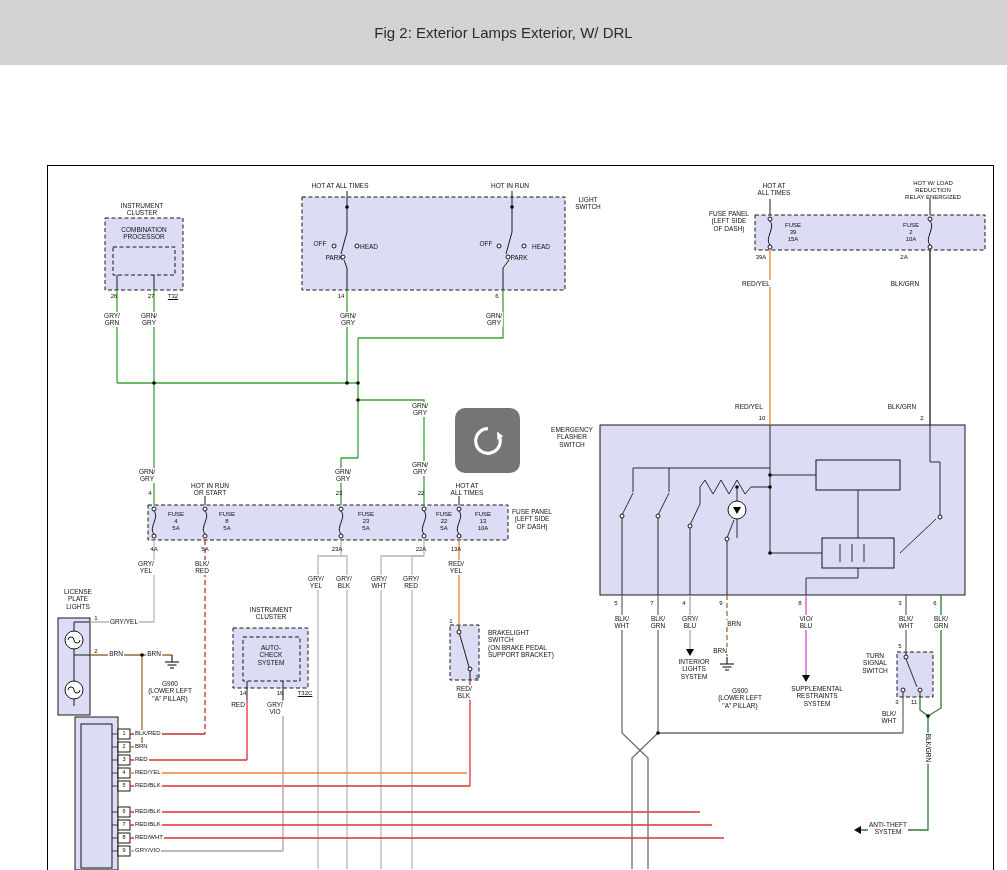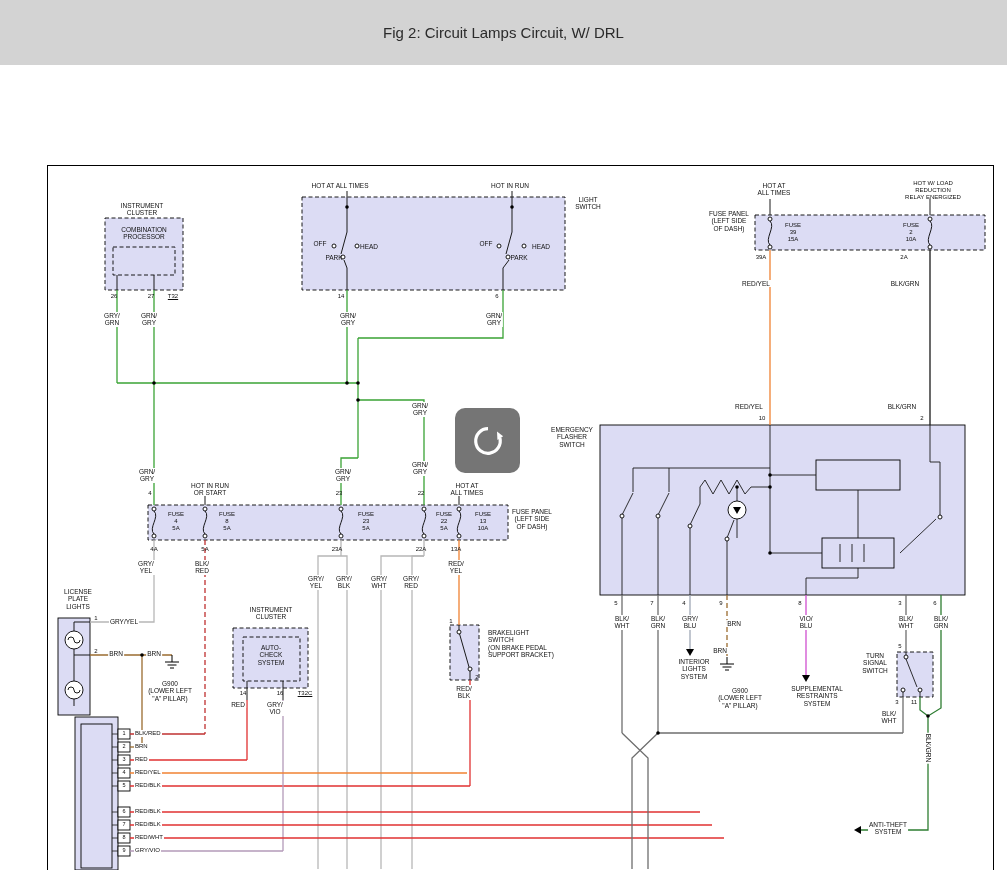--- a/index.html
+++ b/index.html
@@ -18,21 +18,21 @@
   .lbl.u{text-decoration:underline}
   .lbl.rot{transform:translate(-50%,-50%) rotate(90deg);white-space:nowrap}
   .spinner{position:absolute;left:455px;top:408px;width:65px;height:65px;
            background:rgba(106,106,106,.93);border-radius:10px;
            display:flex;align-items:center;justify-content:center}
 </style>
 </head>
 <body>
 
 <div class="titlebar">
-  <span>Fig 2: Circuit Lamps Circuit, W/ DRL</span>
+  <span>Fig 2: Exterior Lamps Exterior, W/ DRL</span>
 </div>
 
 <div id="stage">
   <svg id="wires" width="1007" height="870" viewBox="0 0 1007 870">
       <rect x="47.5" y="165.5" width="946" height="716" fill="none" stroke="#000" stroke-width="1"></rect>
       <rect x="105" y="218" width="78" height="72" fill="#dcdcf4" stroke="#000" stroke-width="0.9" stroke-dasharray="4 2.5"></rect>
       <rect x="113" y="247" width="62" height="28" fill="none" stroke="#000" stroke-width="0.9" stroke-dasharray="4 2.5"></rect>
       <rect x="302" y="197" width="263" height="93" fill="#dcdcf4" stroke="#000" stroke-width="0.9" stroke-dasharray="4 2.5"></rect>
       <rect x="755" y="215" width="230" height="35" fill="#dcdcf4" stroke="#000" stroke-width="0.9" stroke-dasharray="4 2.5"></rect>
       <rect x="148" y="505" width="360" height="35" fill="#dcdcf4" stroke="#000" stroke-width="0.9" stroke-dasharray="4 2.5"></rect>

